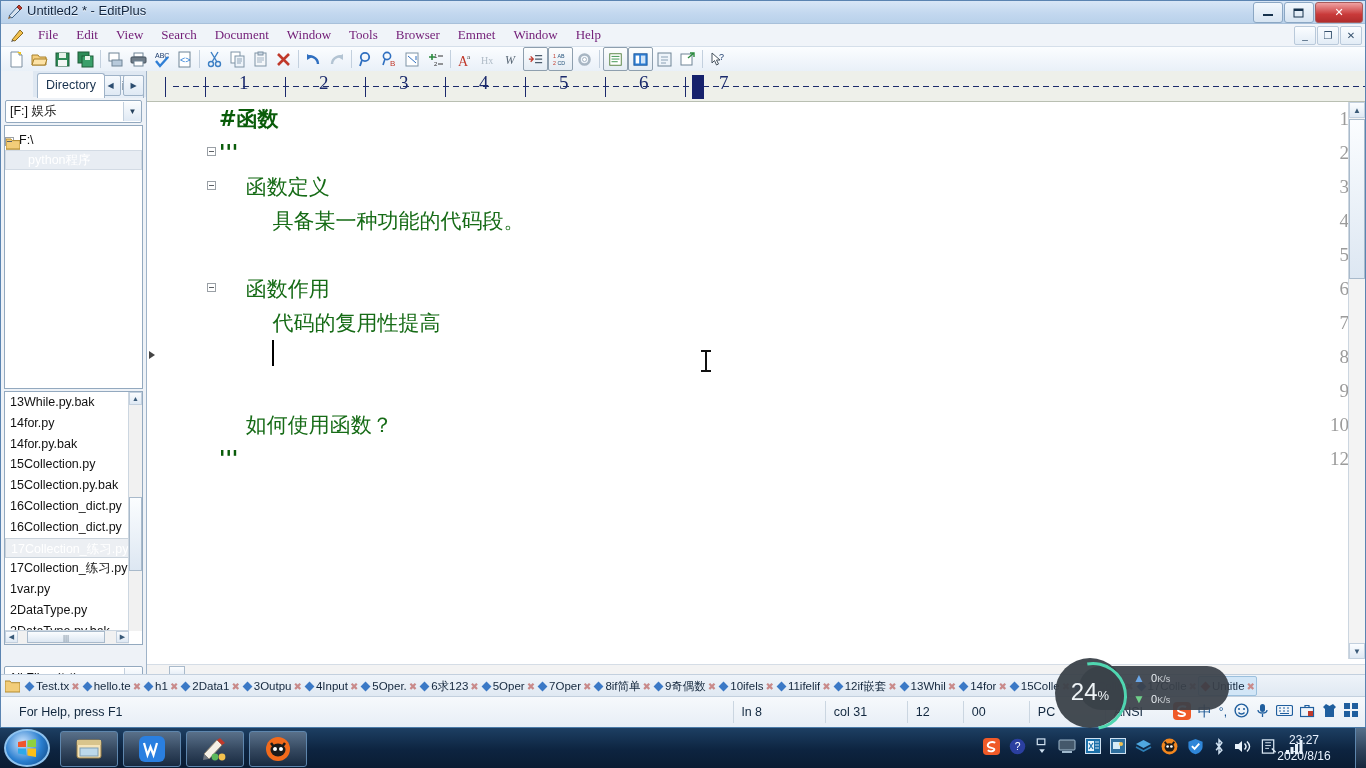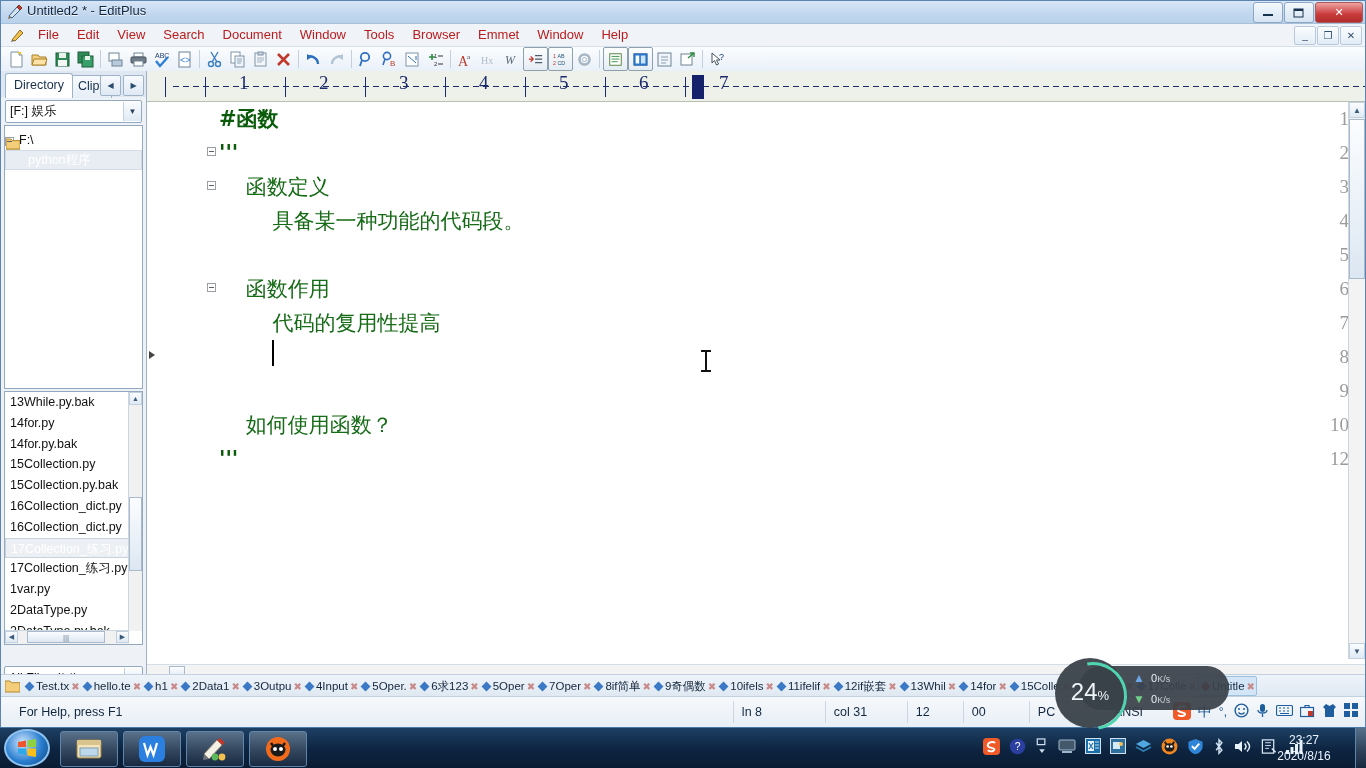--- a/index.html
+++ b/index.html
@@ -25,41 +25,41 @@
       border-radius:3px;background:linear-gradient(#f3f8fd,#d6e4f2);
       display:flex;align-items:center;justify-content:center;
       font-size:11px;color:#1b3košarka;color:#1b354f;}
   .wb.close{width:46px;border-color:#a85b5b;
       background:linear-gradient(#f0a2a2,#c93a3a 60%,#b12d2d);color:#fff;font-weight:bold;}
 
   
   .menubar{height:22px;position:relative;background:#f0f4f9;border-bottom:1px solid #d5dfea;}
   .menu-pencil{position:absolute;left:8px;top:3px;width:16px;height:16px;}
   .menus{position:absolute;left:28px;top:0;display:flex;height:22px;align-items:center;}
-  .menus span{padding:4px 9px;font-size:13px;color:#b91c1c;line-height:22px;}
+  .menus span{padding:4px 9px;font-size:13px;color:#701a75;line-height:22px;font-family:Liberation Serif, serif;}
   .mdibtns{position:absolute;right:3px;top:2px;display:flex;}
   .mdib{width:20px;height:17px;border:1px solid #b9c9da;margin-left:1px;border-radius:2px;
      background:linear-gradient(#fbfdff,#e2ecf6);font-size:10px;color:#34506c;
      display:flex;align-items:center;justify-content:center;}
 
   
   .toolbar{height:24px;background:linear-gradient(#fbfdff,#e9f0f8);
      border-bottom:1px solid #c8d6e5;display:flex;align-items:center;padding-left:4px;}
   .tb{width:23px;height:22px;display:flex;align-items:center;justify-content:center;}
   .tb svg{display:block;}
   .tbsep{width:1px;height:18px;background:#c3d0de;margin:0 3px;}
   .tb.framed{border:1px solid #8e9fae;border-radius:2px;background:linear-gradient(#fdfefe,#e4ecf4);}
 
   
   .body{position:absolute;left:0;top:70px;right:0;bottom:30px;}
 
   
   .left{position:absolute;left:0;top:0;width:145px;bottom:0;background:#eef2f7;
         border-right:1px solid #9fb3c8;}
-  .ltabs{height:26px;position:relative;background:#dfe8f2;}
+  .ltabs{height:26px;position:relative;background:#dfe8f2;margin-left:32px;}
   .ltab{position:absolute;top:4px;height:22px;line-height:21px;font-size:12.5px;
         padding:0 8px;border:1px solid #9fb3c8;border-bottom:none;
         border-radius:3px 3px 0 0;background:linear-gradient(#f7fafd,#e6eef7);color:#16304c;}
   .ltab.active{background:#fff;top:2px;height:24px;line-height:23px;z-index:3;}
   .ltab-arrows{position:absolute;right:2px;top:4px;display:flex;}
   .larrow{width:19px;height:19px;border:1px solid #9fb3c8;border-radius:2px;margin-left:2px;
     background:linear-gradient(#f7fafd,#dfe9f4);display:flex;align-items:center;justify-content:center;
     font-size:8px;color:#2c4d70;}
   .drivebox{margin:3px 4px 0 4px;height:21px;border:1px solid #93a9bf;background:#fff;
     display:flex;align-items:center;border-radius:2px;}

